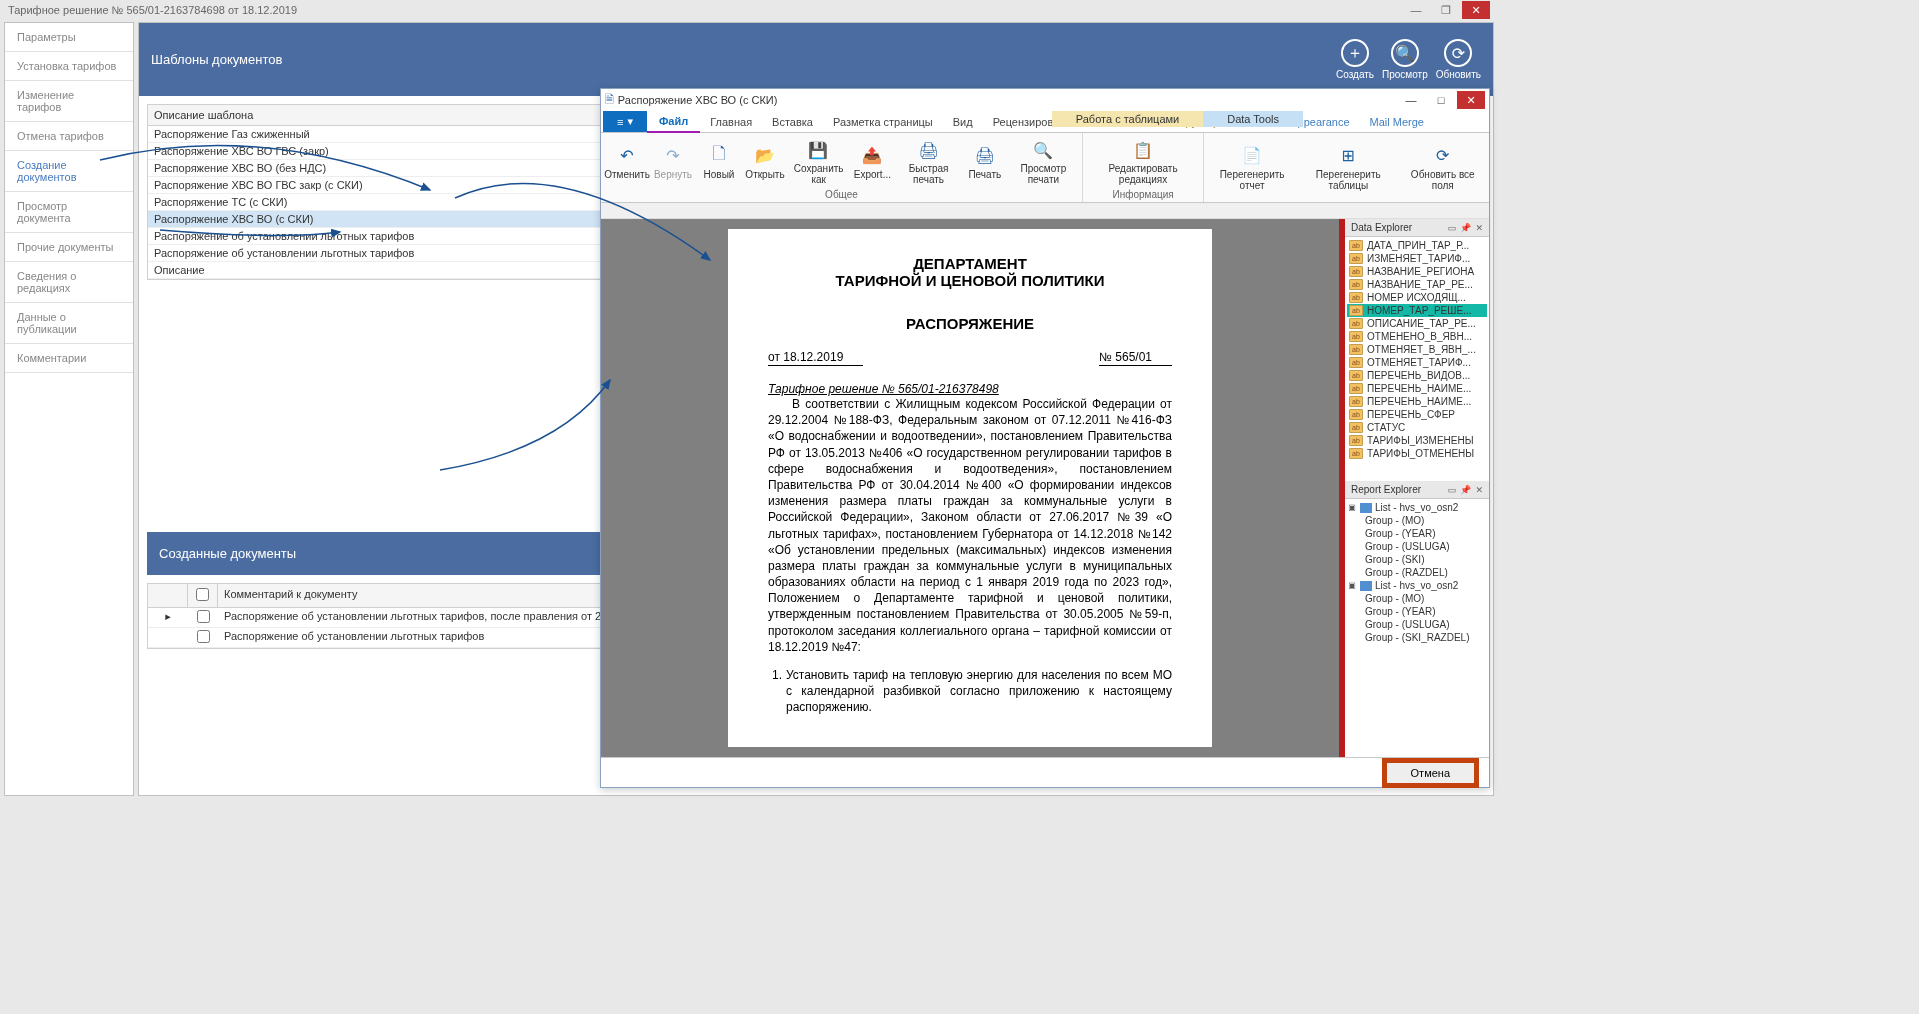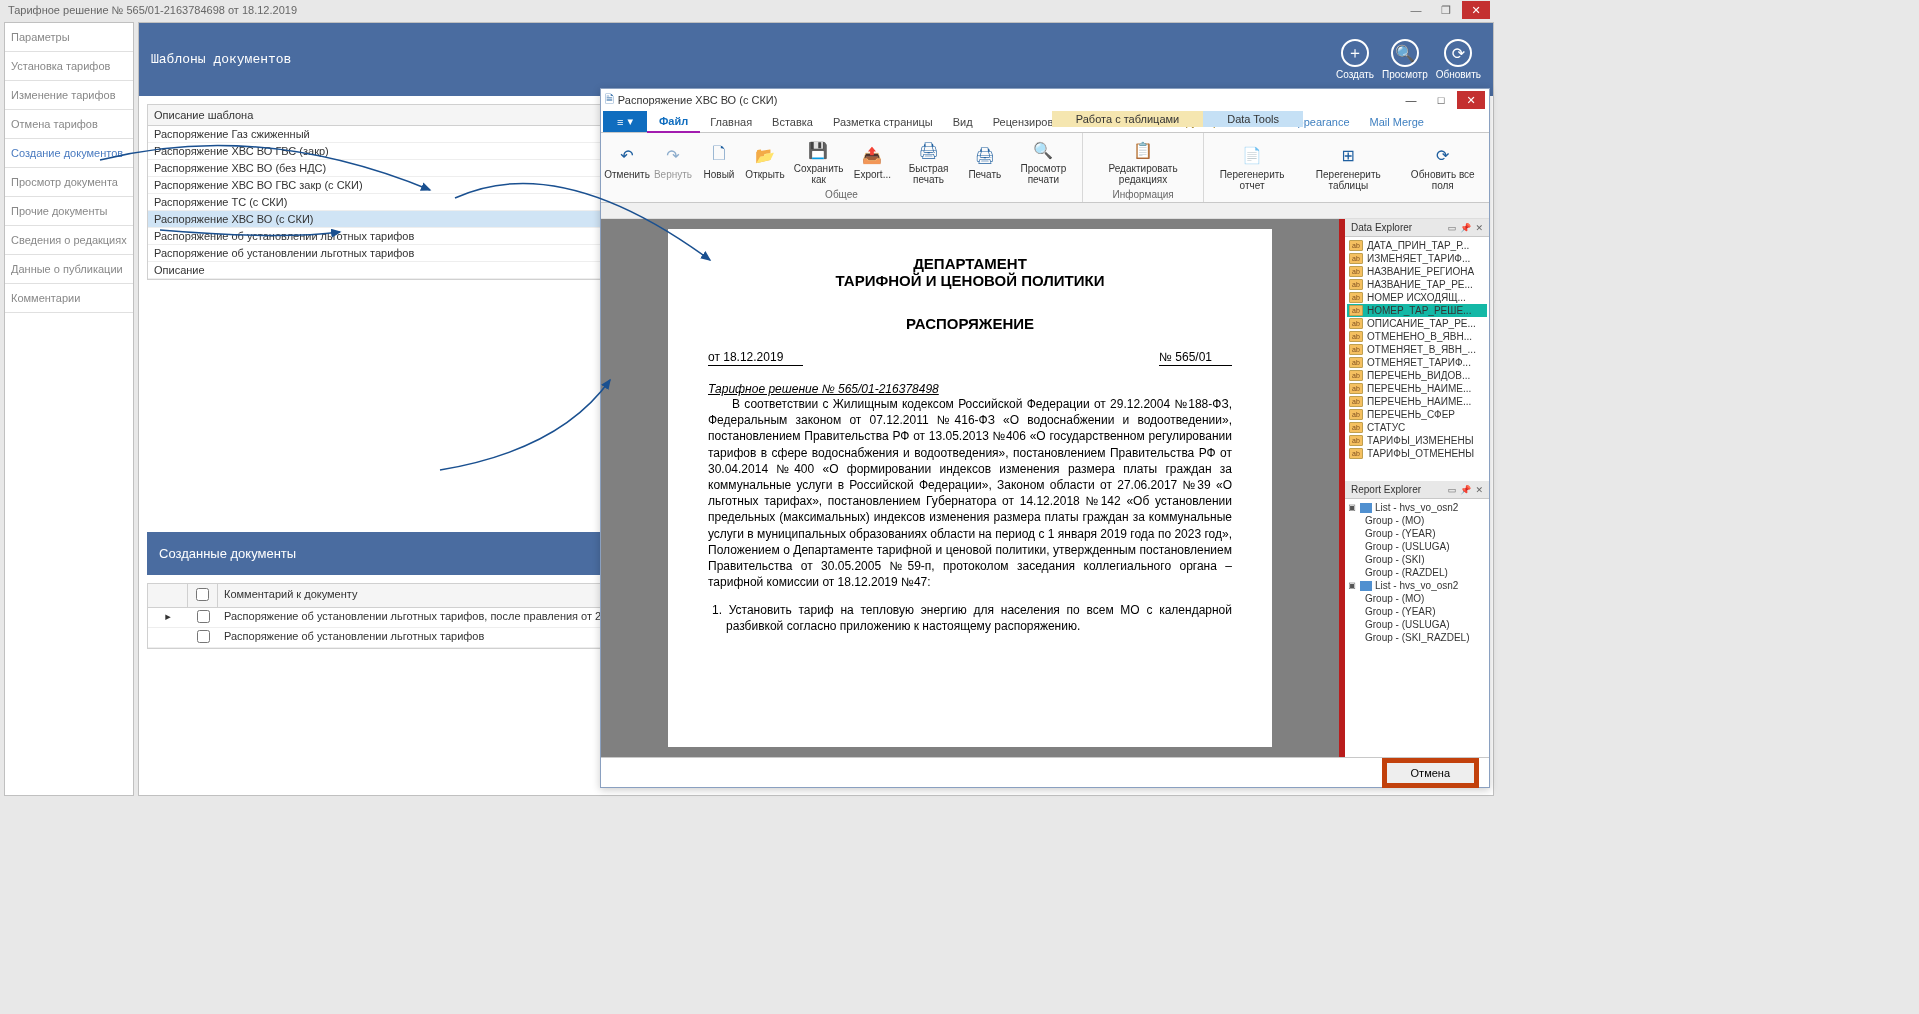--- a/index.html
+++ b/index.html
@@ -9,27 +9,27 @@
 .titlebar { height: 20px; background: #e8e8e8; display: flex; align-items: center; padding: 0 8px; font-size: 11px; color: #666; }
 .titlebar-text { flex: 1; }
 .titlebar-btns { display: flex; gap: 2px; }
 .titlebar-btn { width: 28px; height: 18px; display: flex; align-items: center; justify-content: center; font-size: 11px; cursor: pointer; }
 .titlebar-close { background: #c43030; color: #fff; }
 
 .content { flex: 1; display: flex; gap: 4px; padding: 2px 4px; }
 
 
 .leftnav { width: 130px; display: flex; flex-direction: column; background: #fff; border: 1px solid #c0c0c0; }
-.leftnav-item { padding: 8px 6px; border-bottom: 1px solid #e0e0e0; cursor: pointer; color: #888; font-size: 11px; }
+.leftnav-item { padding: 8px 12px; border-bottom: 1px solid #e0e0e0; cursor: pointer; color: #888; font-size: 11px; }
 .leftnav-item.active { color: #4a7bc0; }
 
 
 .main { flex: 1; display: flex; flex-direction: column; border: 1px solid #c0c0c0; background: #fff; }
 .panel-header { background: #4a6ca0; color: #fff; padding: 16px 12px; font-size: 13px; display: flex; align-items: center; }
-.panel-header-title { flex: 1; font-family: Liberation Mono, monospace; }
+.panel-header-title { flex: 1; }
 .panel-header-btns { display: flex; gap: 8px; }
 .header-icon-btn { display: flex; flex-direction: column; align-items: center; gap: 2px; cursor: pointer; color: #fff; font-size: 10px; }
 .header-icon-circle { width: 28px; height: 28px; border: 2px solid #fff; border-radius: 50%; display: flex; align-items: center; justify-content: center; font-size: 16px; }
 
 .tables-area { flex: 1; padding: 8px; display: flex; flex-direction: column; gap: 18px; overflow: hidden; }
 .table-block { border: 1px solid #d0d0d0; background: #fff; font-size: 11px; }
 .table-head { display: flex; background: #f5f5f5; border-bottom: 1px solid #d0d0d0; }
 .table-head > div { padding: 4px 6px; border-right: 1px solid #d0d0d0; }
 .table-row { display: flex; border-bottom: 1px solid #eee; }
 .table-row > div { padding: 2px 6px; }
@@ -68,21 +68,21 @@
 .ribbon-btn { display: flex; flex-direction: column; align-items: center; justify-content: center; padding: 2px 4px; cursor: pointer; min-width: 44px; gap: 1px; }
 .ribbon-btn-icon { width: 24px; height: 24px; display: flex; align-items: center; justify-content: center; font-size: 16px; color: #2060a0; }
 .ribbon-btn-label { font-size: 10px; text-align: center; line-height: 1.1; }
 .ribbon-group-label { text-align: center; font-size: 10px; color: #666; padding-top: 1px; }
 .ribbon-btn.disabled { opacity: 0.5; }
 
 .ruler { height: 16px; background: #f0f0f0; border-bottom: 1px solid #ddd; }
 
 .doc-body { flex: 1; display: flex; overflow: hidden; }
 .doc-page-area { flex: 1; background: #808080; padding: 10px; overflow: auto; display: flex; justify-content: center; }
-.doc-page { width: 604px; background: #fff; padding: 26px 40px; font-family: 'Times New Roman', serif; font-size: 12px; color: #000; }
+.doc-page { width: 484px; background: #fff; padding: 26px 40px; font-family: 'Times New Roman', serif; font-size: 12px; color: #000; }
 .doc-h1 { text-align: center; font-weight: bold; font-size: 15px; }
 .doc-h2 { text-align: center; font-weight: bold; font-size: 15px; margin-top: 26px; }
 .doc-meta-row { display: flex; justify-content: space-between; margin-top: 18px; font-size: 12px; }
 .doc-meta-row > span { border-bottom: 1px solid #000; padding: 0 20px 1px 0; }
 .doc-subject { font-style: italic; margin-top: 16px; text-decoration: underline; }
 .doc-para { text-align: justify; text-indent: 24px; line-height: 1.35; }
 .doc-list-item { margin-top: 12px; text-align: justify; line-height: 1.35; padding-left: 18px; text-indent: -14px; }
 
 
 .right-panels { width: 150px; display: flex; flex-direction: column; border-left: 6px solid #b91c1c; font-size: 10px; }

